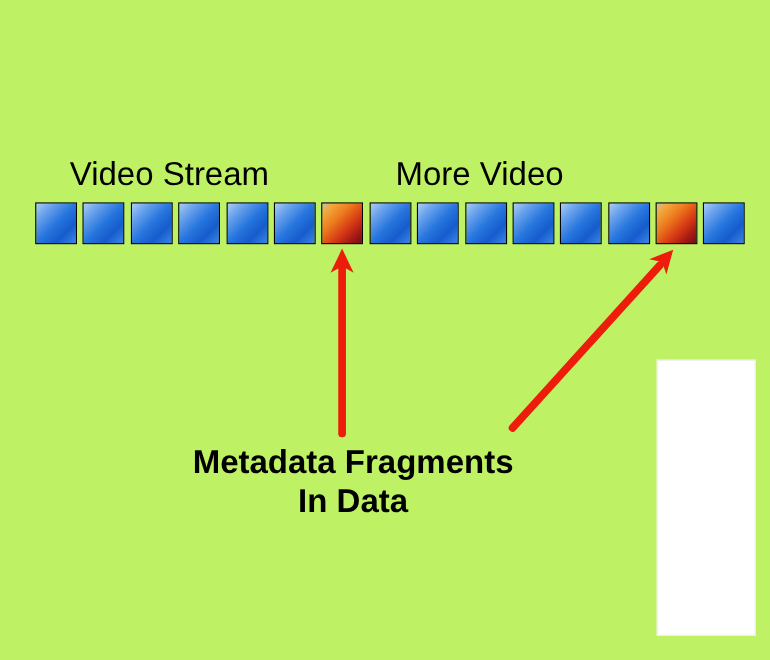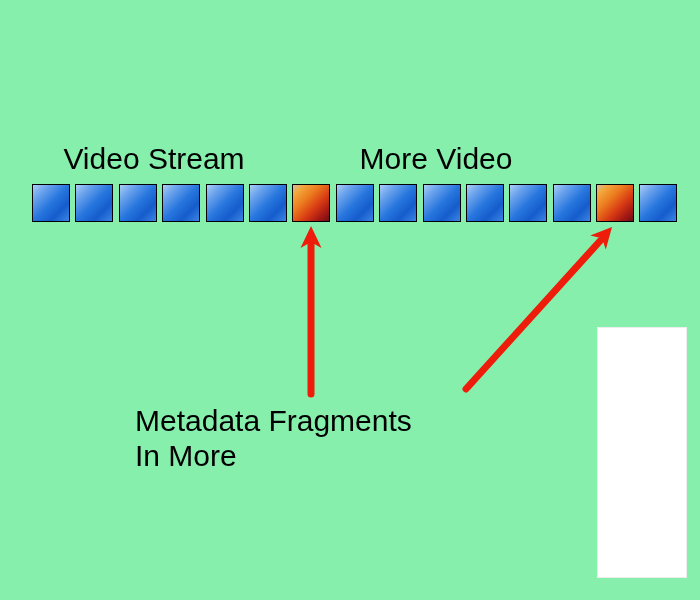--- a/index.html
+++ b/index.html
@@ -4,21 +4,21 @@
 <style>
   html, body {
     margin: 0;
     padding: 0;
     background: #ffffff;
   }
   .canvas {
     position: relative;
     width: 700px;
     height: 600px;
-    background: #86efac;
+    background: #bef264;
     overflow: hidden;
     font-family: "Liberation Sans", sans-serif;
     color: #000000;
   }
   .label {
     position: absolute;
     top: 143px;
     font-size: 30px;
     line-height: 32px;
     text-align: center;
@@ -60,22 +60,23 @@
     fill: var(--arrow-color, #ed1c0b);
   }
 
   .caption {
     position: absolute;
     left: 135px;
     top: 403px;
     width: 372px;
     font-size: 30px;
     line-height: 35px;
-    text-align: left;
+    text-align: center;
     color: #000000;
+    font-weight: bold;
   }
 
   .placeholder-box {
     position: absolute;
     left: 597px;
     top: 327px;
     width: 90px;
     height: 251px;
     box-sizing: border-box;
     border: 1px solid var(--placeholder-border, #ededed);
@@ -117,16 +118,16 @@
     <g class="arrow">
       <line x1="466" y1="389" x2="600" y2="241"></line>
       <polygon points="612,227 605.8,249.6 602,238.2 590.2,235.6"></polygon>
     </g>
   </svg>
 
   <div class="placeholder-box"></div>
 
   <div class="caption">
     <div>Metadata Fragments</div>
-    <div>In More</div>
+    <div>In Data</div>
   </div>
 
 </div>
 
 </body></html>

